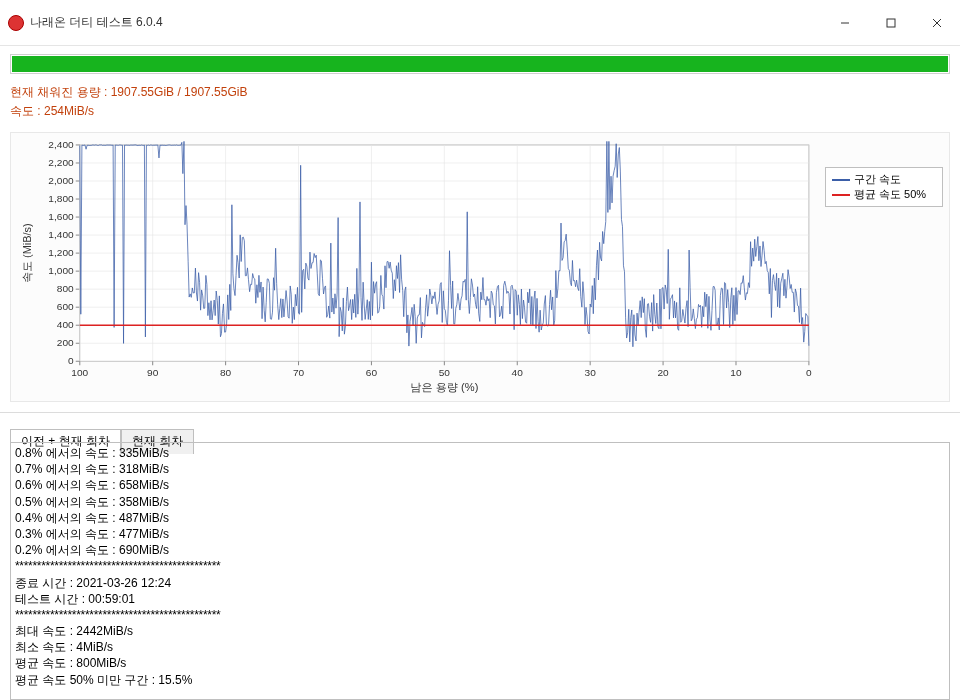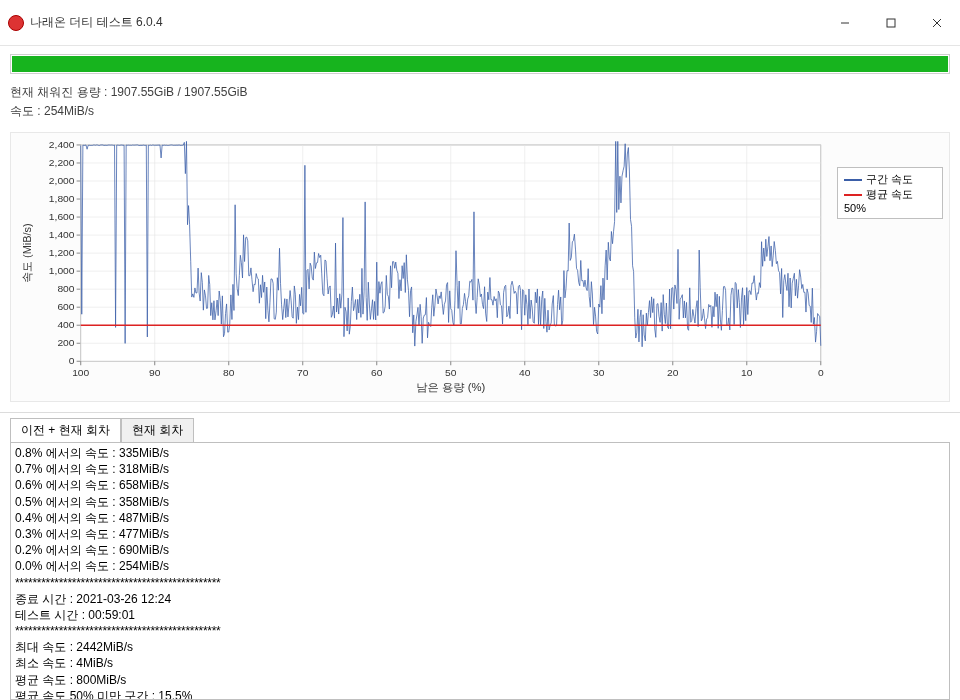--- a/index.html
+++ b/index.html
@@ -32,34 +32,34 @@
   .titlebar .spacer { flex: 1; }
   .win-btns { display: flex; }
   .win-btn {
     width: 46px; height: 30px;
     display: flex; align-items: center; justify-content: center;
     color: #333; font-size: 12px;
   }
   .content { padding: 8px 10px 0 10px; flex: 0 0 auto; }
   .progress-wrap { border: 1px solid #cfcfcf; padding: 1px; }
   .progress-bar { height: 16px; background: #17b41e; width: 100%; }
-  .summary { margin-top: 10px; font-size: 12px; color: #404040; }
+  .summary { margin-top: 10px; font-size: 12px; color: #c2410c; }
   .summary div { margin-bottom: 2px; }
   .chart-area {
     margin: 10px 10px 0 10px;
     height: 270px;
     display: flex;
     background: #fcfcfc;
     border: 1px solid #e8e8e8;
     padding: 6px 6px 6px 6px;
   }
   .chart-plot { flex: 1; position: relative; }
   .chart-plot svg { width: 100%; height: 100%; }
   .legend-box {
-    width: 106px;
+    width: 118px;
     margin-left: 8px;
     align-self: flex-start;
     margin-top: 28px;
   }
   .legend-inner {
     border: 1px solid #bfbfbf;
     font-size: 11px;
     padding: 4px 6px;
     background: #fff;
   }
@@ -84,21 +84,21 @@
     padding: 4px 10px 0 10px;
     gap: 0;
   }
   .tab {
     border: 1px solid #bfbfbf;
     border-bottom: none;
     padding: 3px 10px;
     font-size: 12px;
     background: #f0f0f0;
     position: relative;
-    top: 1px;
+    top: 12px;
   }
   .tab.active {
     background: #fff;
     border-bottom: 1px solid #fff;
   }
   .tabpanel {
     border: 1px solid #bfbfbf;
     margin: 0 10px 0 10px;
     flex: 1;
     position: relative;
@@ -259,21 +259,20 @@
   </div>
   <div class="tabpanel">
     <div class="log" id="log">
         <div>0.8% 에서의 속도 : 335MiB/s</div>
         <div>0.7% 에서의 속도 : 318MiB/s</div>
         <div>0.6% 에서의 속도 : 658MiB/s</div>
         <div>0.5% 에서의 속도 : 358MiB/s</div>
         <div>0.4% 에서의 속도 : 487MiB/s</div>
         <div>0.3% 에서의 속도 : 477MiB/s</div>
         <div>0.2% 에서의 속도 : 690MiB/s</div>
-        <div>0.0% 에서의 속도 : 254MiB/s</div>
         <div class="ast">***********************************************</div>
         <div>종료 시간 : 2021-03-26 12:24</div>
         <div>테스트 시간 : 00:59:01</div>
         <div class="ast">***********************************************</div>
         <div>최대 속도 : 2442MiB/s</div>
         <div>최소 속도 : 4MiB/s</div>
         <div>평균 속도 : 800MiB/s</div>
         <div>평균 속도 50% 미만 구간 : 15.5%</div>
       </div>
   </div>

